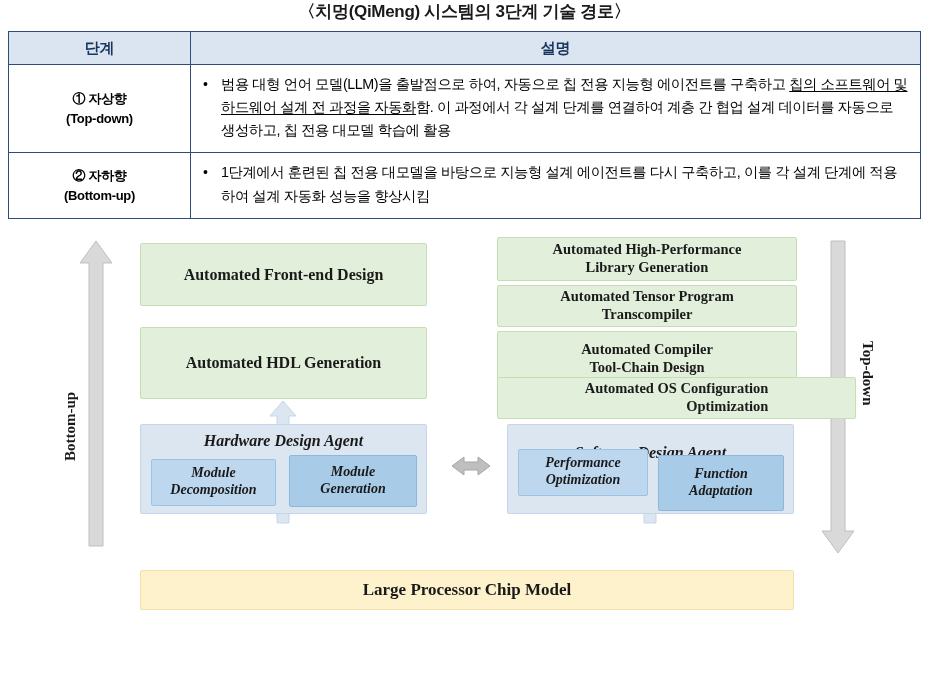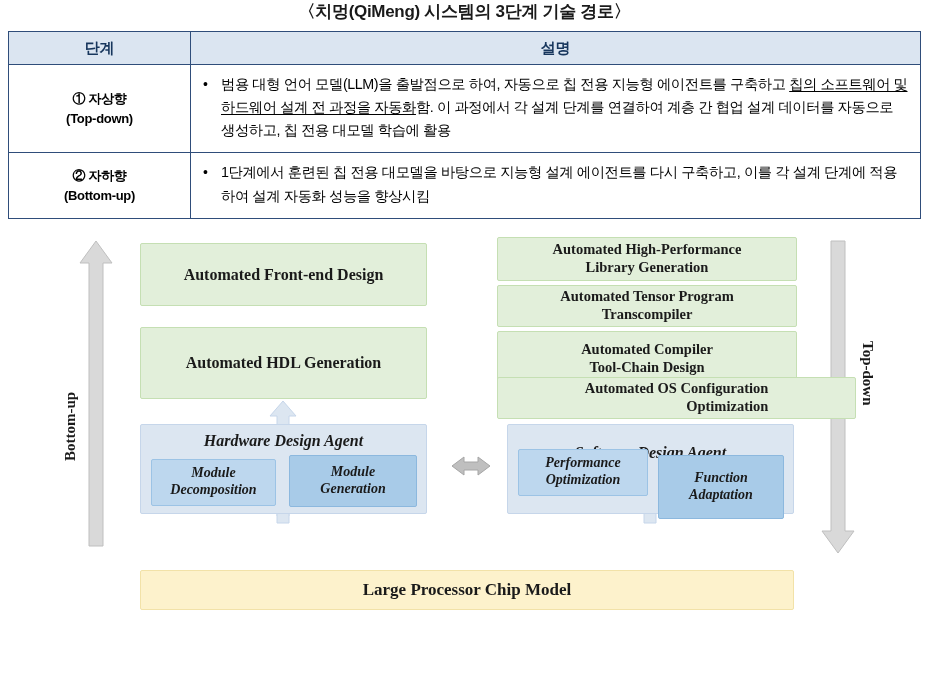--- a/index.html
+++ b/index.html
@@ -262,21 +262,21 @@
 Generation</span>
       </div>
     </div>
 
     <div class="node blue-panel" style="left:507px; top:193px; width:287px; height:90px; display:block;">
       <div style="text-align:center; font-size:16px; padding-top:18px;">Software Design Agent</div>
       <div style="position:absolute; left:10px; top:24px; width:130px; height:47px;" class="node blue-box">
         <span style="font-size:14px; white-space:pre-line;">Performance
 Optimization</span>
       </div>
-      <div style="position:absolute; left:150px; top:30px; width:126px; height:64px;" class="node blue-box-dark">
+      <div style="position:absolute; left:150px; top:30px; width:126px; height:56px;" class="node blue-box-dark">
         <span style="font-size:14px; white-space:pre-line;">Function
 Adaptation</span>
       </div>
     </div>
 
     <div class="node yellow" style="left:140px; top:297px; width:654px; height:40px; font-size:17px;">Large Processor Chip Model</div>
 
   </div>
 </div>
 

